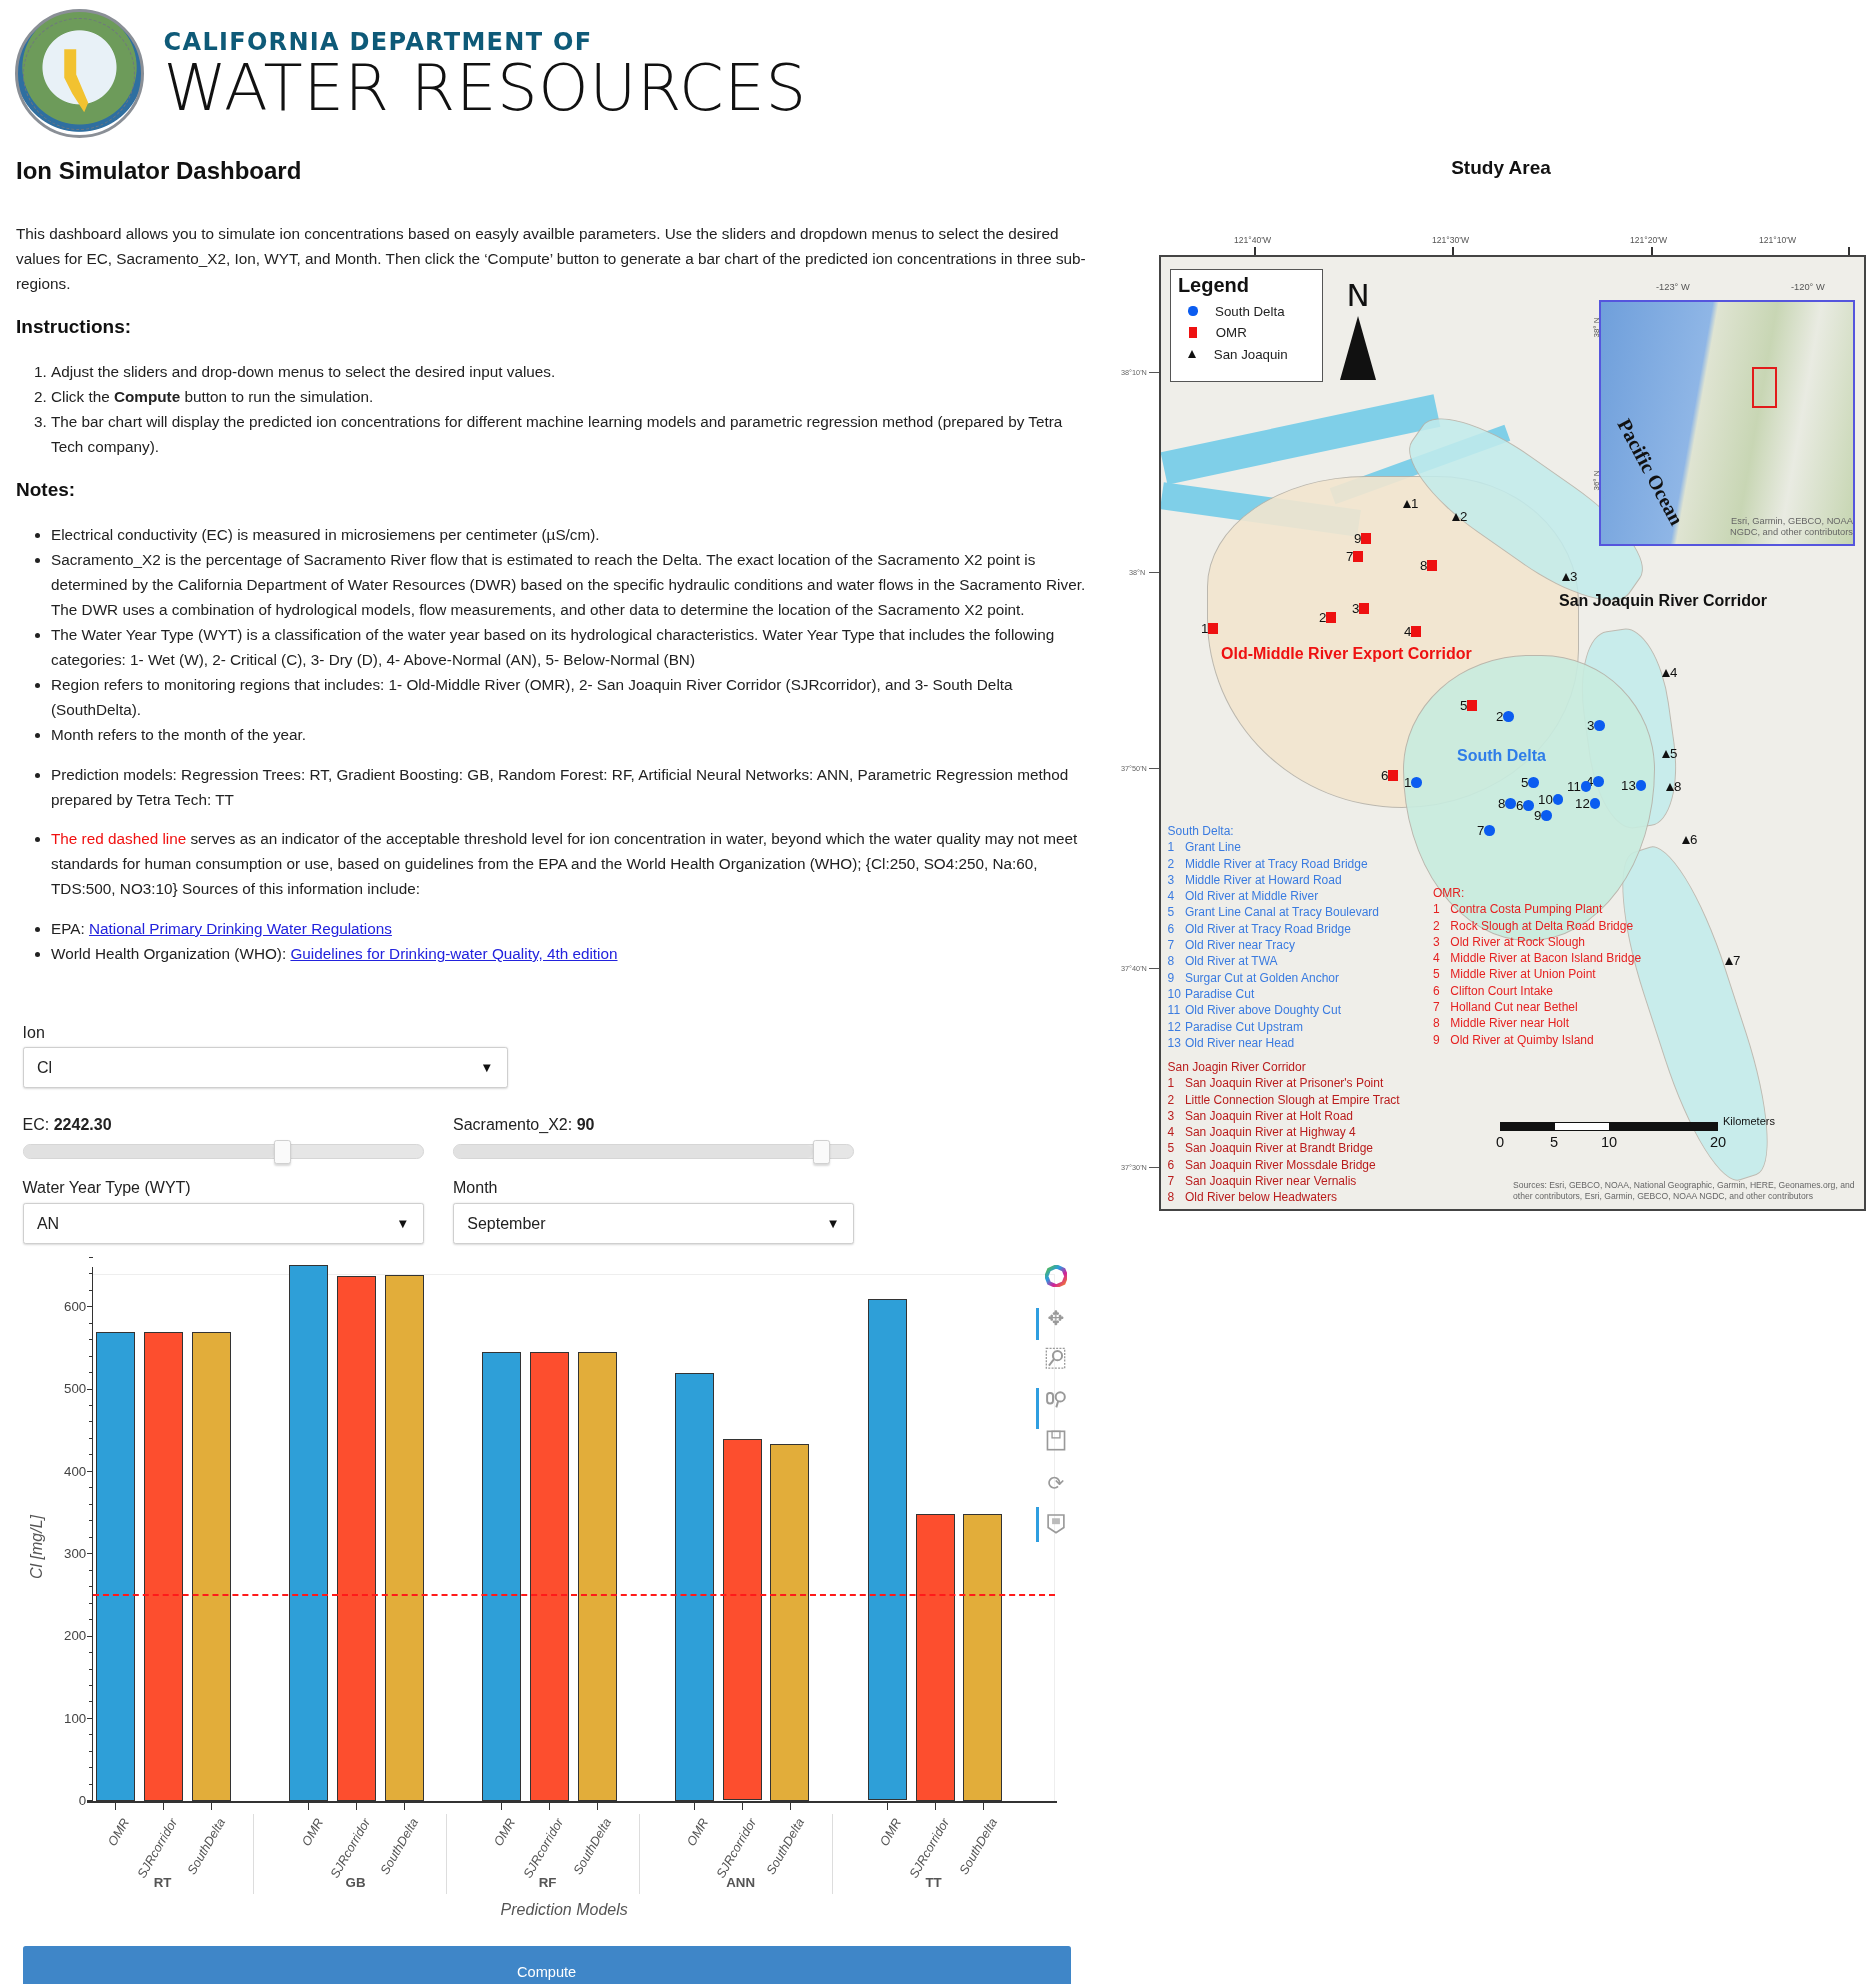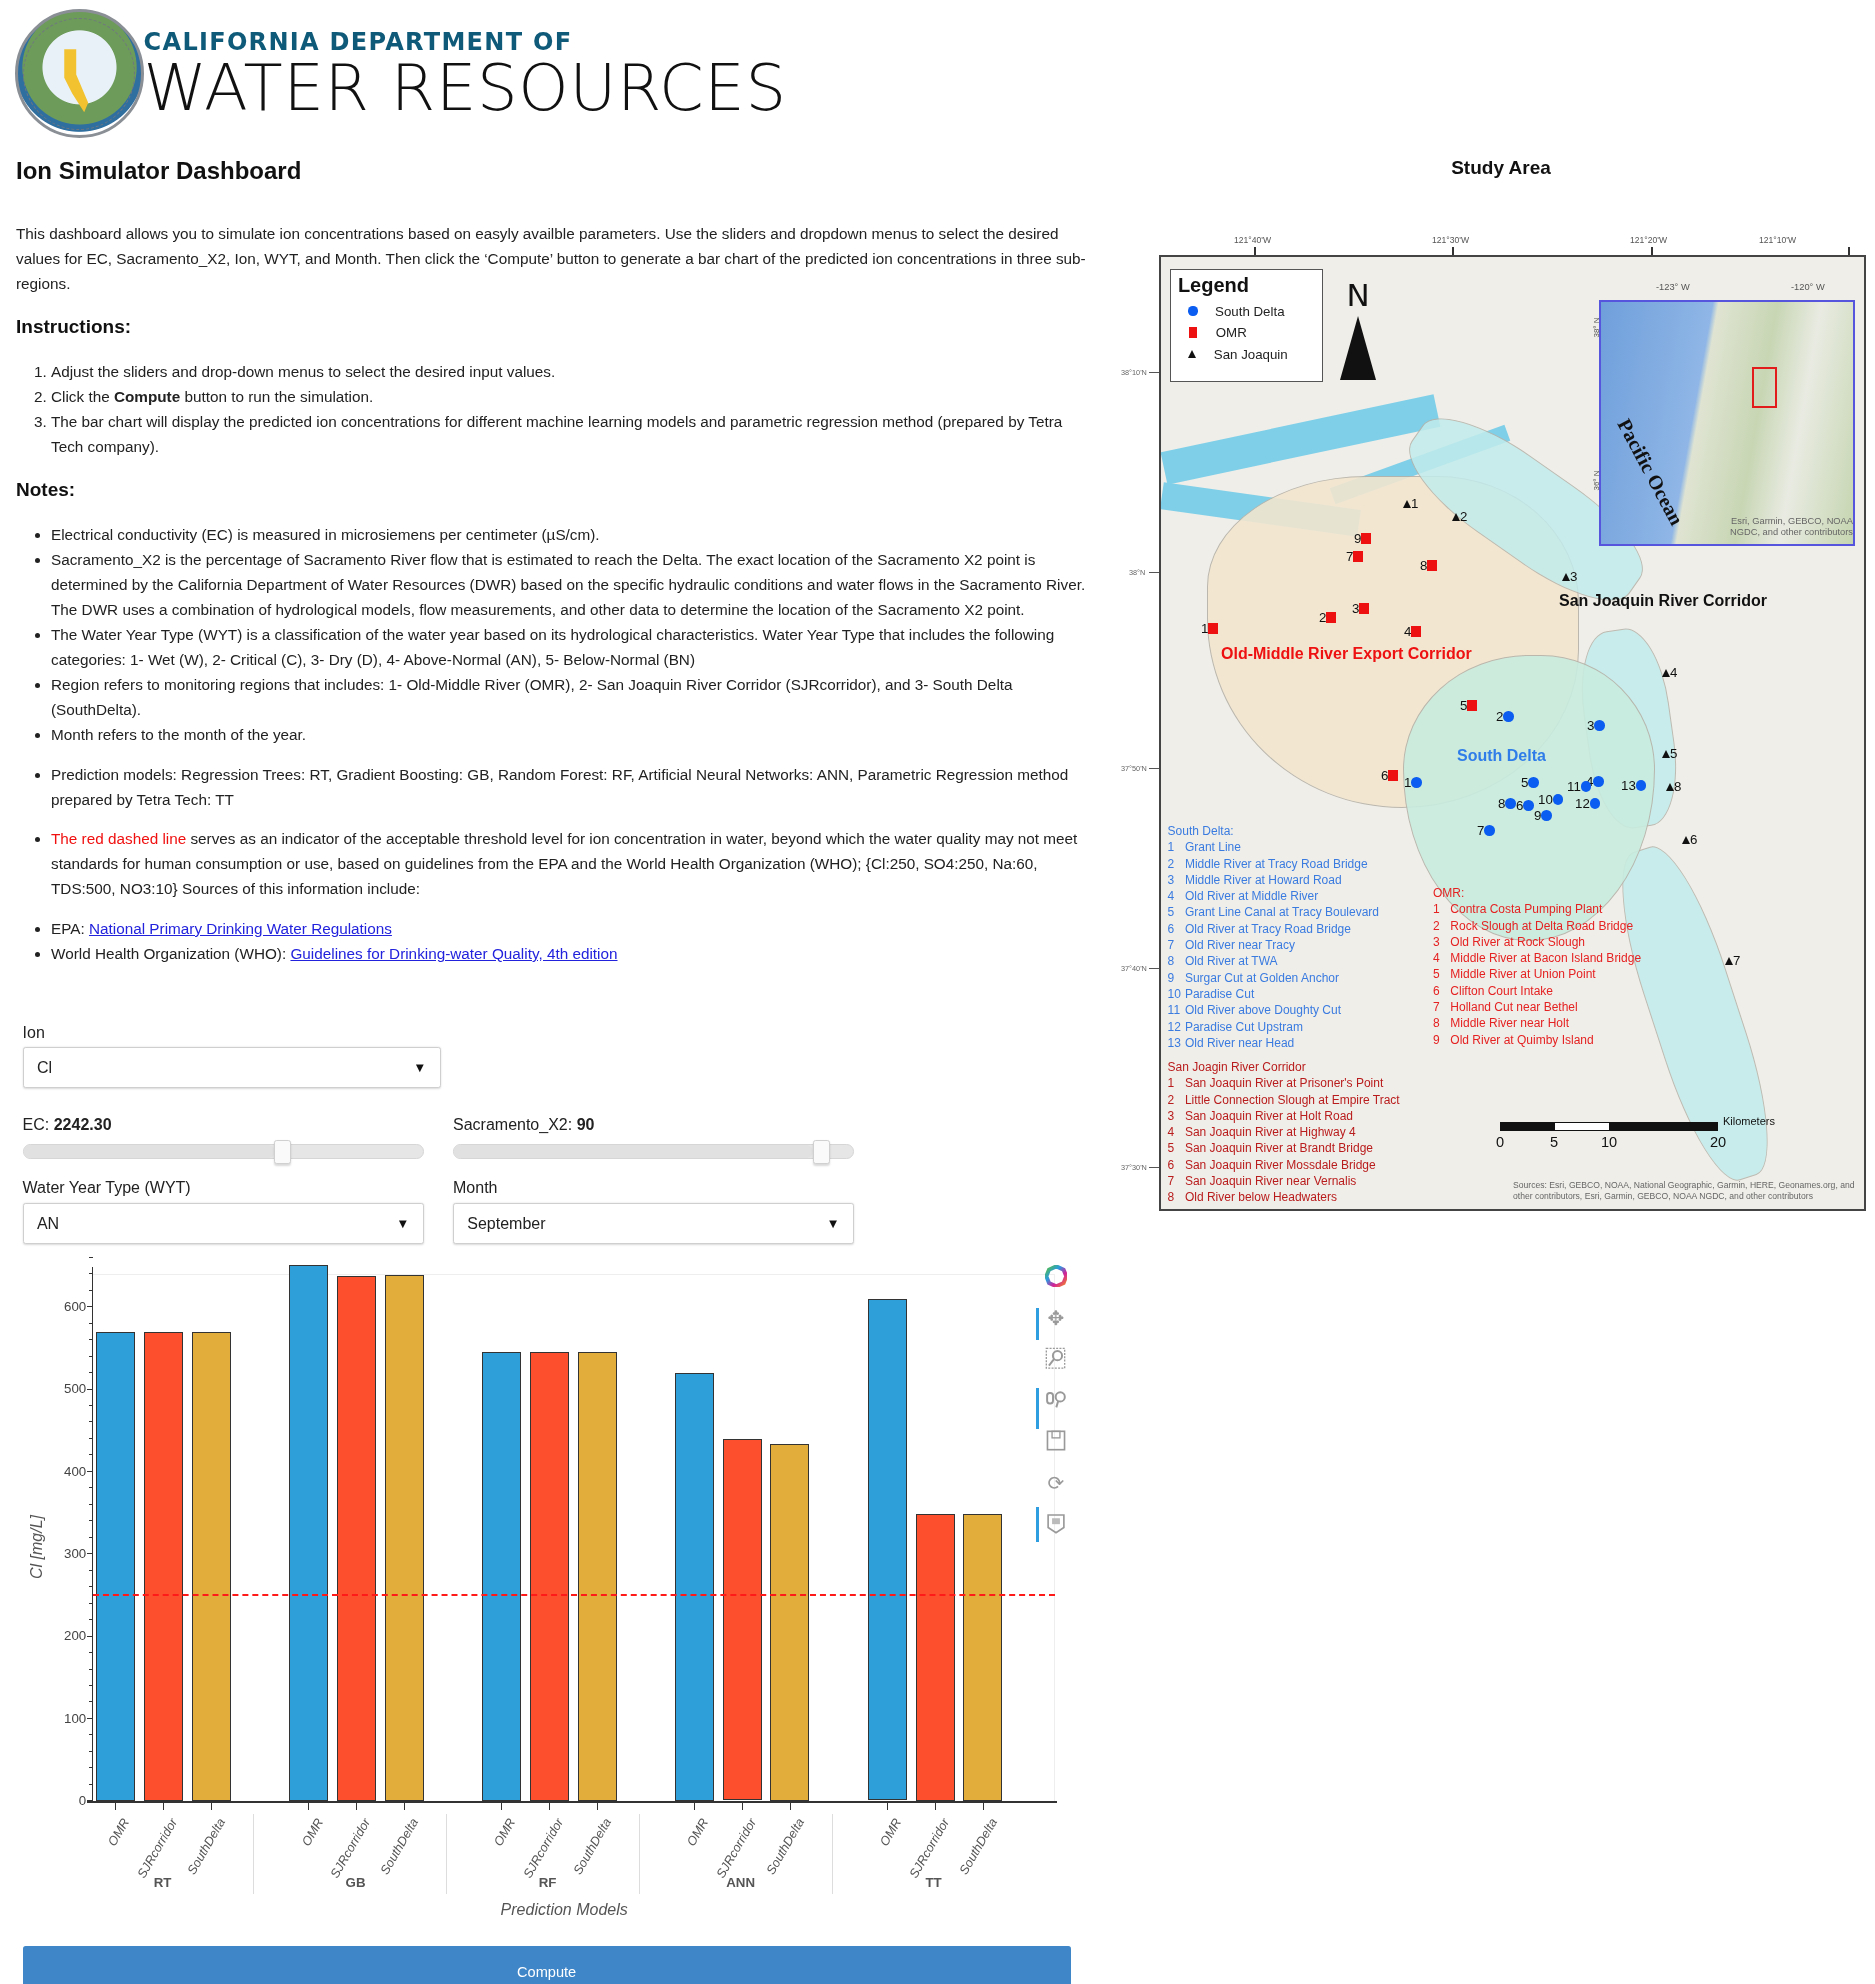--- a/index.html
+++ b/index.html
@@ -8,21 +8,21 @@
          font-family: "Liberation Sans", sans-serif; color: #222; }
 
   
   .logo { position: absolute; left: 14.6px; top: 9.3px; display: flex; align-items: center; }
   .seal { width: 129px; height: 129px; border-radius: 50%; border: 3.3px solid #8a8f96;
           background: radial-gradient(circle at 50% 45%, #e8f1f7 0 40%, #6d9b5a 41% 62%, #2f6fa0 63% 70%, #ffffff 71% 76%, #b9bec4 77% 100%);
           position: relative; }
   .seal .ca { position: absolute; left: 44px; top: 37px; width: 26.6px; height: 63px;
               background: #f2c230; clip-path: polygon(10% 0, 55% 0, 55% 40%, 100% 85%, 85% 100%, 40% 70%, 10% 45%); }
   .seal .ring-text { position: absolute; inset: 5.3px; border-radius: 50%; border: 1.3px dashed #6f7680; }
-  .logo-text { }
+  .logo-text { margin-left: 20px; }
   .logo-top { font-family: "DejaVu Sans", sans-serif; font-weight: bold; color: #0e5a78;
               font-size: 24px; letter-spacing: 1.3px; }
   .logo-bottom { font-family: "DejaVu Sans", sans-serif; font-weight: 300; color: #111;
                  font-size: 64px; letter-spacing: 0.7px; line-height: 64px; margin-top: 0px; }
 
   
   .left { position: absolute; left: 16px; top: 157px; width: 1076px; }
   h1 { font-size: 24px; font-weight: bold; margin: 0 0 36px 0; color: #111; }
   .intro { font-size: 15.3px; line-height: 25px; margin: 0 0 20px 0; color: #222; }
   h2 { font-size: 19px; font-weight: bold; margin: 1px 0 21px 0; color: #111; }
@@ -162,21 +162,21 @@
     <li><span class="red">The red dashed line</span><span> serves as an indicator of the acceptable threshold level for ion concentration in water, beyond which the water quality may not meet standards for human consumption or use, based on guidelines from the EPA and the World Health Organization (WHO); {Cl:250, SO4:250, Na:60, TDS:500, NO3:10} Sources of this information include:</span></li>
   </ul>
   <div class="gap"></div>
   <ul class="notes">
     <li><span>EPA: </span><a class="link" href="#">National Primary Drinking Water Regulations</a></li>
     <li><span>World Health Organization (WHO): </span><a class="link" href="#">Guidelines for Drinking-water Quality, 4th edition</a></li>
   </ul>
 </div>
 
 <div class="ctrl-label" style="left:22.6px; top:1024px;">Ion</div>
-<div class="select" style="left:22.6px; top:1047px; width:418px;">
+<div class="select" style="left:22.6px; top:1047px; width:485px;">
   <span>Cl</span>
   <span class="caret">▼</span>
 </div>
 
 <div class="ctrl-label" style="left:22.6px; top:1116px;"><span>EC: </span><b>2242.30</b></div>
 <div class="slider" style="left:22.6px; top:1144px; width:401px;">
   <div class="fill" style="width:63%;"></div>
   <div class="handle" style="left:250px;"></div>
 </div>
 

